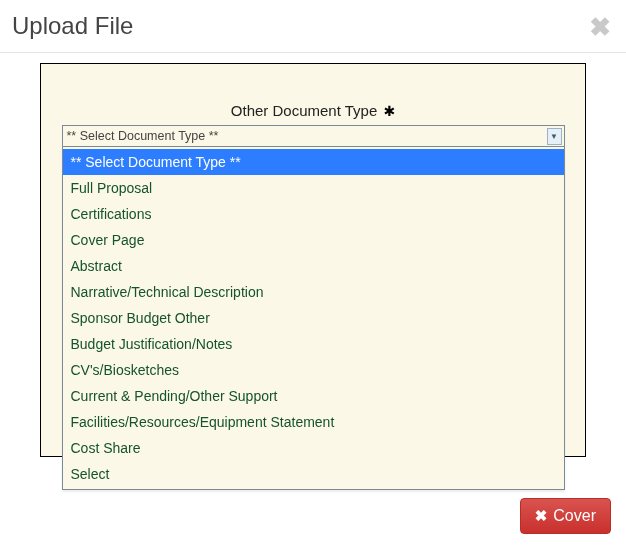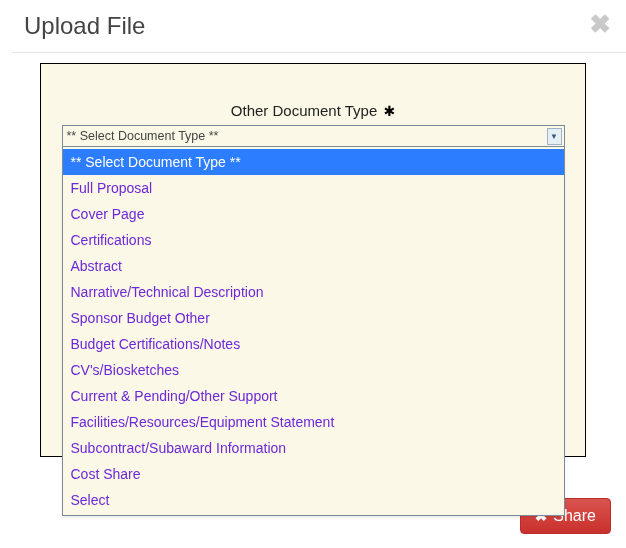--- a/index.html
+++ b/index.html
@@ -13,22 +13,21 @@
     position: relative;
     overflow: hidden;
   }
 
   
   .header {
     padding: 12px 15px 12px 12px;
     border-bottom: 1px solid #e5e5e5;
     display: flex;
     justify-content: space-between;
-    align-items: center;
-    margin-left: 12px;
+    align-items: flex-end;
   }
   .header-title {
     font-size: 24px;
     font-weight: 400;
     color: #444;
     margin: 0;
   }
   .close-x {
     color: #c9c9c9;
     font-size: 26px;
@@ -103,21 +102,21 @@
     background: #fcf8e7;
     border: 1px solid #7a8a99;
     padding: 2px 0;
     z-index: 50;
     border-top: none;
     box-shadow: 0 2px 2px rgba(0,0,0,0.08);
   }
   .dropdown-list > div {
     padding: 5px 8px;
     font-size: 14px;
-    color: #6d28d9;
+    color: #14532d;
     cursor: pointer;
     white-space: nowrap;
   }
   .dropdown-list > div.selected {
     background: #1e90ff;
     background: #2a7dff;
     background: #2b7ef6;
     color: #fff;
   }
   .dropdown-list > div.selected { background: #2b7dff; }
@@ -203,45 +202,44 @@
 
     <div class="select-wrap">
       <div class="select-box">
         <span>** Select Document Type **</span>
         <span class="select-arrow">▼</span>
       </div>
       <div class="dropdown-list" id="dropdown-list">
 
       <div class="selected">** Select Document Type **</div>
           <div>Full Proposal</div>
+          <div>Certifications</div>
           <div>Cover Page</div>
-          <div>Certifications</div>
           <div>Abstract</div>
           <div>Narrative/Technical Description</div>
           <div>Sponsor Budget Other</div>
-          <div>Budget Certifications/Notes</div>
+          <div>Budget Justification/Notes</div>
           <div>CV's/Biosketches</div>
           <div>Current &amp; Pending/Other Support</div>
           <div>Facilities/Resources/Equipment Statement</div>
-          <div>Subcontract/Subaward Information</div>
           <div>Cost Share</div>
           <div>Select</div>
         </div>
     </div>
 
     <div class="browse-btn">
       <span>Br</span>
     </div>
 
     <div class="bg-text">
       <span>as</span>
       <span>u!</span>
     </div>
 
   </div>
 </div>
 
 <div class="footer">
   <button class="cancel-btn">
     <span class="xicon">✖</span>
-    <span>Share</span>
+    <span>Cover</span>
   </button>
 </div>
 
 </body></html>

